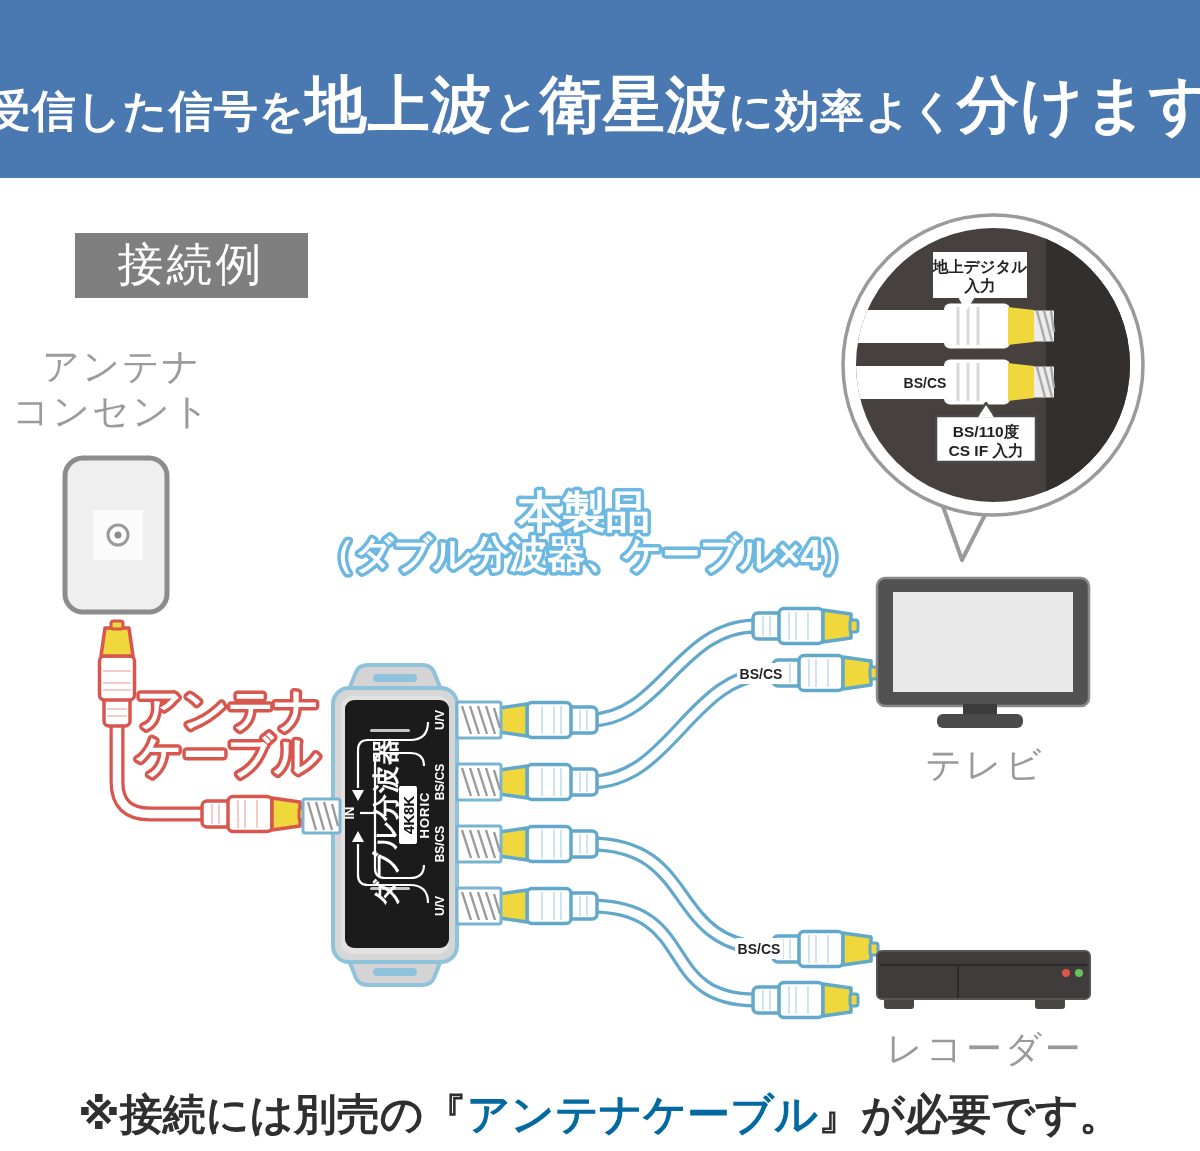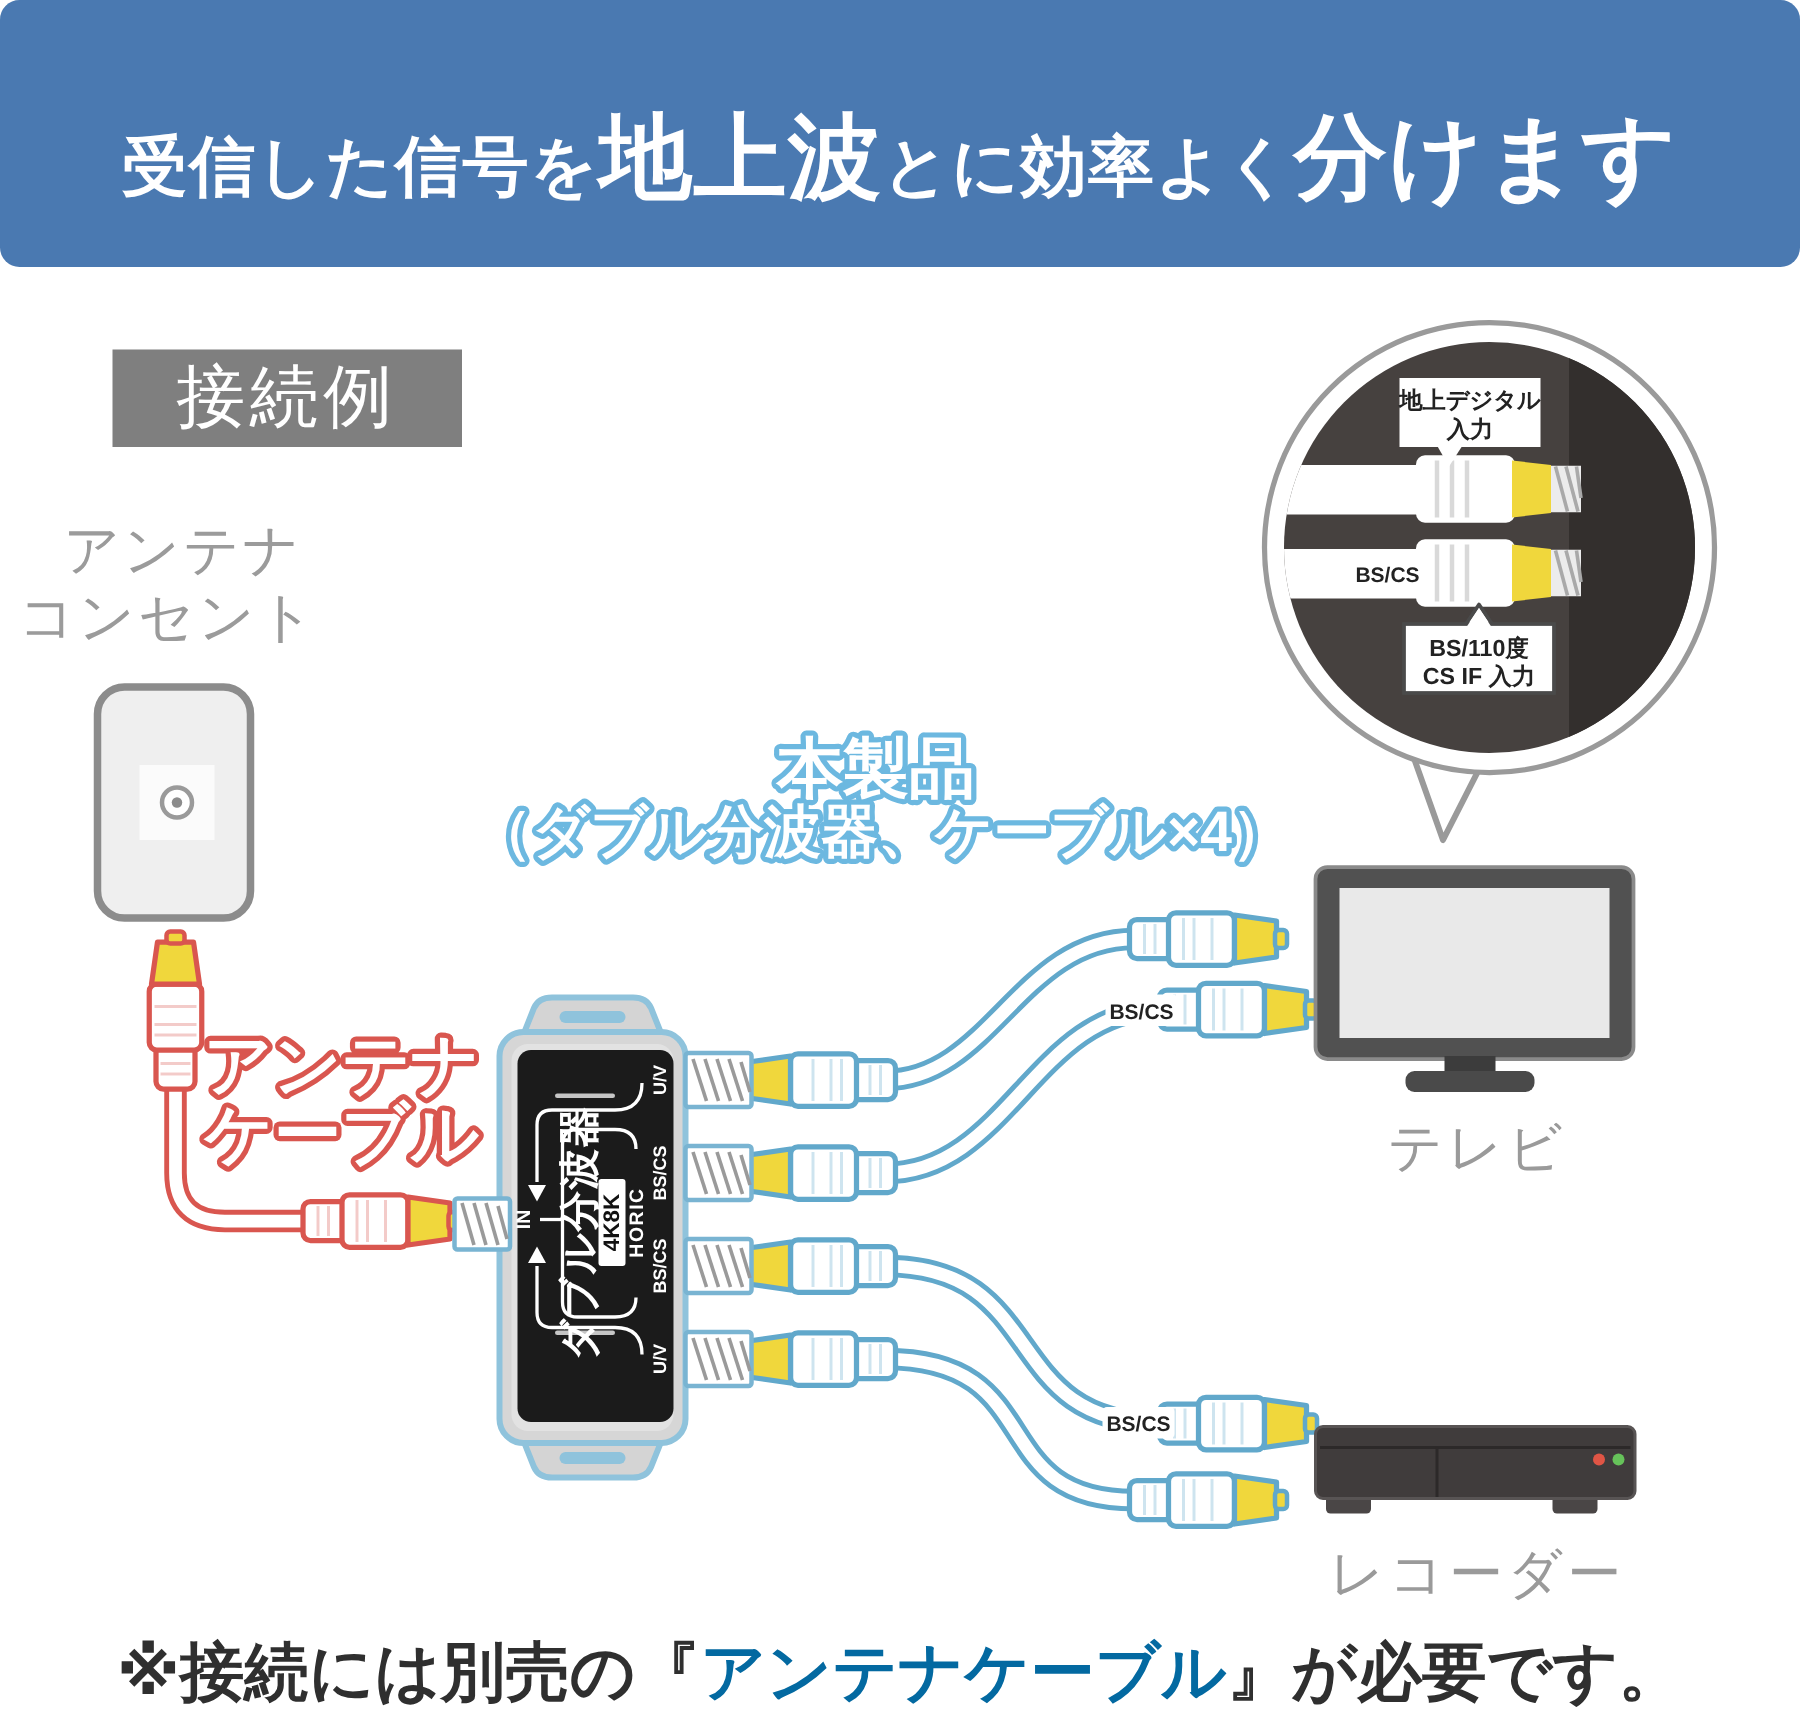--- a/index.html
+++ b/index.html
@@ -1,40 +1,41 @@
 <!DOCTYPE html>
 <html><head>
 <meta charset="utf-8">
 <style>
   html,body{margin:0;padding:0;background:#fff;}
   .page{position:relative;width:1200px;height:1151px;background:#ffffff;overflow:hidden;
         font-family:"Liberation Sans","DejaVu Sans",sans-serif;}
   
   .banner{position:absolute;top:0;left:0;width:1200px;height:178px;background:#4a79b1;
-          display:flex;align-items:center;justify-content:center;border-radius:13px;}
+          display:flex;align-items:center;justify-content:center;}
   .banner-inner{display:flex;align-items:baseline;color:#fff;font-weight:800;white-space:nowrap;}
   .seg-sm{font-size:44px;letter-spacing:1px;}
   .seg-lg{font-size:62px;letter-spacing:1px;margin-top:32px;}
   
   .footer{position:absolute;top:1086px;left:0;width:1200px;display:flex;justify-content:center;
           align-items:baseline;font-weight:700;font-size:43px;color:#2f2f2f;white-space:nowrap;}
   .footer .hl{color:#0369a1;}
   svg text{font-family:"Liberation Sans","DejaVu Sans",sans-serif;}
   .svg-layer{position:absolute;top:0;left:0;}
 </style>
 </head>
 <body>
 
 <div class="page">
 
   <div class="banner">
     <div class="banner-inner">
       <span class="seg-sm">受信した信号を</span>
       <span class="seg-lg">地上波</span>
       <span class="seg-sm">と</span>
+      <span class="seg-lg">衛星波</span>
       <span class="seg-sm">に効率よく</span>
       <span class="seg-lg">分けます</span>
     </div>
   </div>
 
   <svg class="svg-layer" width="1200" height="1151" viewBox="0 0 1200 1151">
     <defs>
 
       <g id="f-conn">
         <rect x="-98" y="-13" width="32" height="26" rx="5" fill="#ffffff" stroke="currentColor" stroke-width="3.5"></rect>

